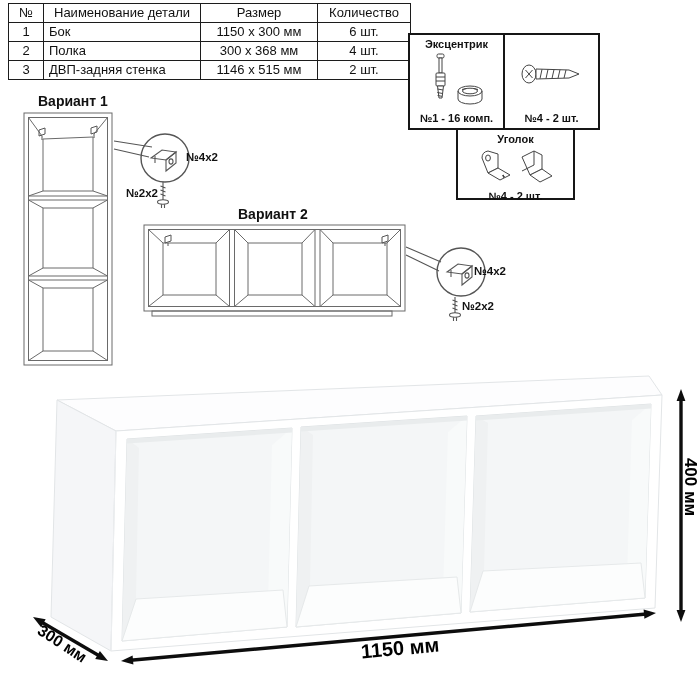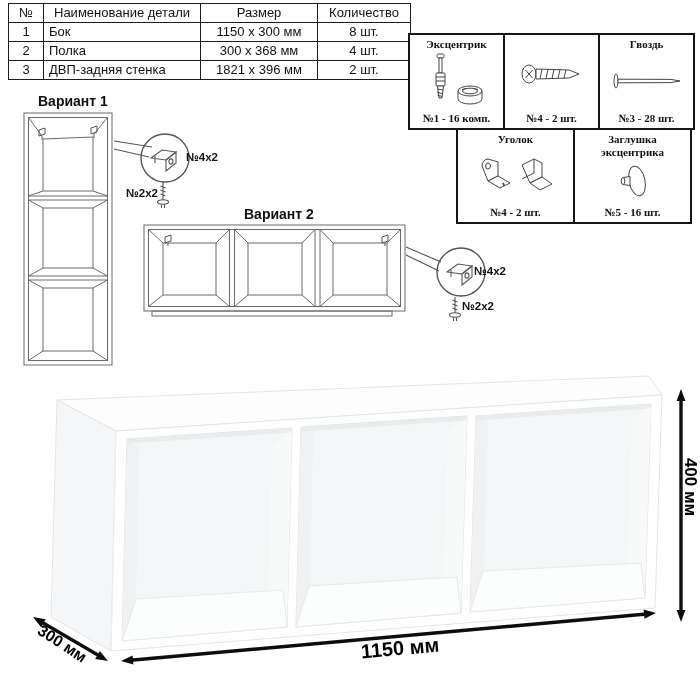--- a/index.html
+++ b/index.html
@@ -24,26 +24,26 @@
   .col-num{width:24px;text-align:center;}
   .col-name{width:146px;text-align:left;margin-left:37px;}
   .col-size{width:106px;text-align:center;}
   .col-qty{width:82px;text-align:center;}
 
   
   .hw{position:absolute;left:408px;top:33px;width:289px;z-index:3;font-size:11px;}
   .hw-row{display:flex;}
   .hw-cell{
     box-sizing:border-box;border:2px solid #161616;background:#fff;
-    display:flex;flex-direction:column;align-items:center;font-family:Liberation Serif, serif;
+    display:flex;flex-direction:column;align-items:center;
   }
   .hw-row1 .hw-cell{width:97px;height:97px;}
   .hw-row1 .hw-cell + .hw-cell{margin-left:-2px;}
   .hw-row2{margin-left:48px;margin-top:-2px;}
-  .hw-row2 .hw-cell{width:119px;height:96px;}
+  .hw-row2 .hw-cell{width:119px;height:72px;}
   .hw-row2 .hw-cell + .hw-cell{margin-left:-2px;}
   .hw-title{font-weight:bold;text-align:center;padding:3px 2px 0 2px;line-height:1.18;}
   .hw-icon{flex:1;display:flex;align-items:center;justify-content:center;}
   .hw-qty{font-weight:bold;text-align:right;padding-bottom:4px;}
 
   
   .lbl{position:absolute;font-weight:bold;white-space:nowrap;z-index:4;}
   .v-title{font-size:14px;}
   .co-lbl{font-size:11.5px;text-align:right;}
   .dim{color:#000;text-align:center;}
@@ -173,32 +173,32 @@
         <tr>
       <th class="col-num">№</th>
       <th class="col-name">Наименование детали</th>
       <th class="col-size">Размер</th>
       <th class="col-qty">Количество</th>
     </tr>
     <tr>
       <td class="col-num">1</td>
       <td class="col-name">Бок</td>
       <td class="col-size">1150 x 300 мм</td>
-      <td class="col-qty">8 шт.</td>
+      <td class="col-qty">6 шт.</td>
     </tr>
     <tr>
       <td class="col-num">2</td>
       <td class="col-name">Полка</td>
       <td class="col-size">300 x 368 мм</td>
       <td class="col-qty">4 шт.</td>
     </tr>
     <tr>
       <td class="col-num">3</td>
       <td class="col-name">ДВП-задняя стенка</td>
-      <td class="col-size">1821 x 396 мм</td>
+      <td class="col-size">1146 x 515 мм</td>
       <td class="col-qty">2 шт.</td>
     </tr>
   </tbody>
     </table>
 
   <div class="hw">
     <div class="hw-row hw-row1">
 
       <div class="hw-cell">
         <div class="hw-title">Эксцентрик</div>
@@ -224,69 +224,48 @@
           <svg width="66" height="30" viewBox="0 0 66 30" stroke="#444" fill="#fff" stroke-width="1">
             <ellipse cx="10" cy="15" rx="7" ry="9"></ellipse>
             <path d="M6.5,11 L13.5,19 M13.5,11 L6.5,19" fill="none"></path>
             <path d="M17,10 L50,11 L60,15 L50,19 L17,20 Z"></path>
             <path d="M23,10.3 L21,19.7 M29,10.4 L27,19.6 M35,10.6 L33,19.4 M41,10.7 L39,19.3 M47,10.9 L45,19.1" fill="none"></path>
           </svg>
         </div>
         <div class="hw-qty">№4 - 2 шт.</div>
       </div>
 
-      <div class="hw-cell">
-        <div class="hw-title">Гвоздь</div>
-        <div class="hw-icon">
-          <svg width="76" height="20" viewBox="0 0 76 20" stroke="#444" fill="#fff" stroke-width="1">
-            <ellipse cx="7" cy="10" rx="2" ry="7"></ellipse>
-            <path d="M9,8.2 L62,8.4 L71,10 L62,11.6 L9,11.8 Z"></path>
-          </svg>
-        </div>
-        <div class="hw-qty">№3 - 28 шт.</div>
-      </div>
     </div>
 
     <div class="hw-row hw-row2">
 
       <div class="hw-cell">
         <div class="hw-title">Уголок</div>
         <div class="hw-icon">
           <svg width="88" height="44" viewBox="0 0 88 44" stroke="#444" fill="#fff" stroke-width="1">
             <path d="M10,12 Q10,6 16,5 L26,8 L26,22 L16,27 Z"></path>
             <ellipse cx="16" cy="12" rx="2.4" ry="3"></ellipse>
             <path d="M16,27 L26,22 L38,29 L28,34 Z"></path>
             <path d="M30,29.5 l3,1.5 M31.5,28.8 l0,3" fill="none"></path>
             <path d="M50,11 L62,5 L70,9 L70,23 L58,29 Z"></path>
             <path d="M62,5 L62,19 L50,25" fill="none"></path>
             <path d="M58,29 L70,23 L80,30 L68,36 Z"></path>
           </svg>
         </div>
         <div class="hw-qty">№4 - 2 шт.</div>
       </div>
 
-      <div class="hw-cell">
-        <div class="hw-title">Заглушка эксцентрика</div>
-        <div class="hw-icon">
-          <svg width="44" height="42" viewBox="0 0 44 42" stroke="#444" fill="#fff" stroke-width="1">
-            <ellipse cx="26" cy="20" rx="8" ry="15" transform="rotate(-12 26 20)"></ellipse>
-            <path d="M12,16.5 L19,15.5 L19,24.5 L12,23.5 Z"></path>
-            <ellipse cx="12" cy="20" rx="1.8" ry="3.5"></ellipse>
-          </svg>
-        </div>
-        <div class="hw-qty">№5 - 16 шт.</div>
-      </div>
     </div>
   </div>
 
   <span class="lbl v-title" style="left:38px;top:93px;">Вариант 1</span>
   <span class="lbl co-lbl" style="left:186px;top:151px;">№4х2</span>
   <span class="lbl co-lbl" style="left:126px;top:187px;">№2х2</span>
 
-  <span class="lbl v-title" style="left:244px;top:206px;">Вариант 2</span>
+  <span class="lbl v-title" style="left:238px;top:206px;">Вариант 2</span>
   <span class="lbl co-lbl" style="left:474px;top:265px;">№4х2</span>
   <span class="lbl co-lbl" style="left:462px;top:300px;">№2х2</span>
 
   <span class="lbl dim dim-w">1150 мм</span>
   <span class="lbl dim dim-d">300 мм</span>
   <span class="lbl dim dim-h">400 мм</span>
 
 </div>
 
 </body></html>

